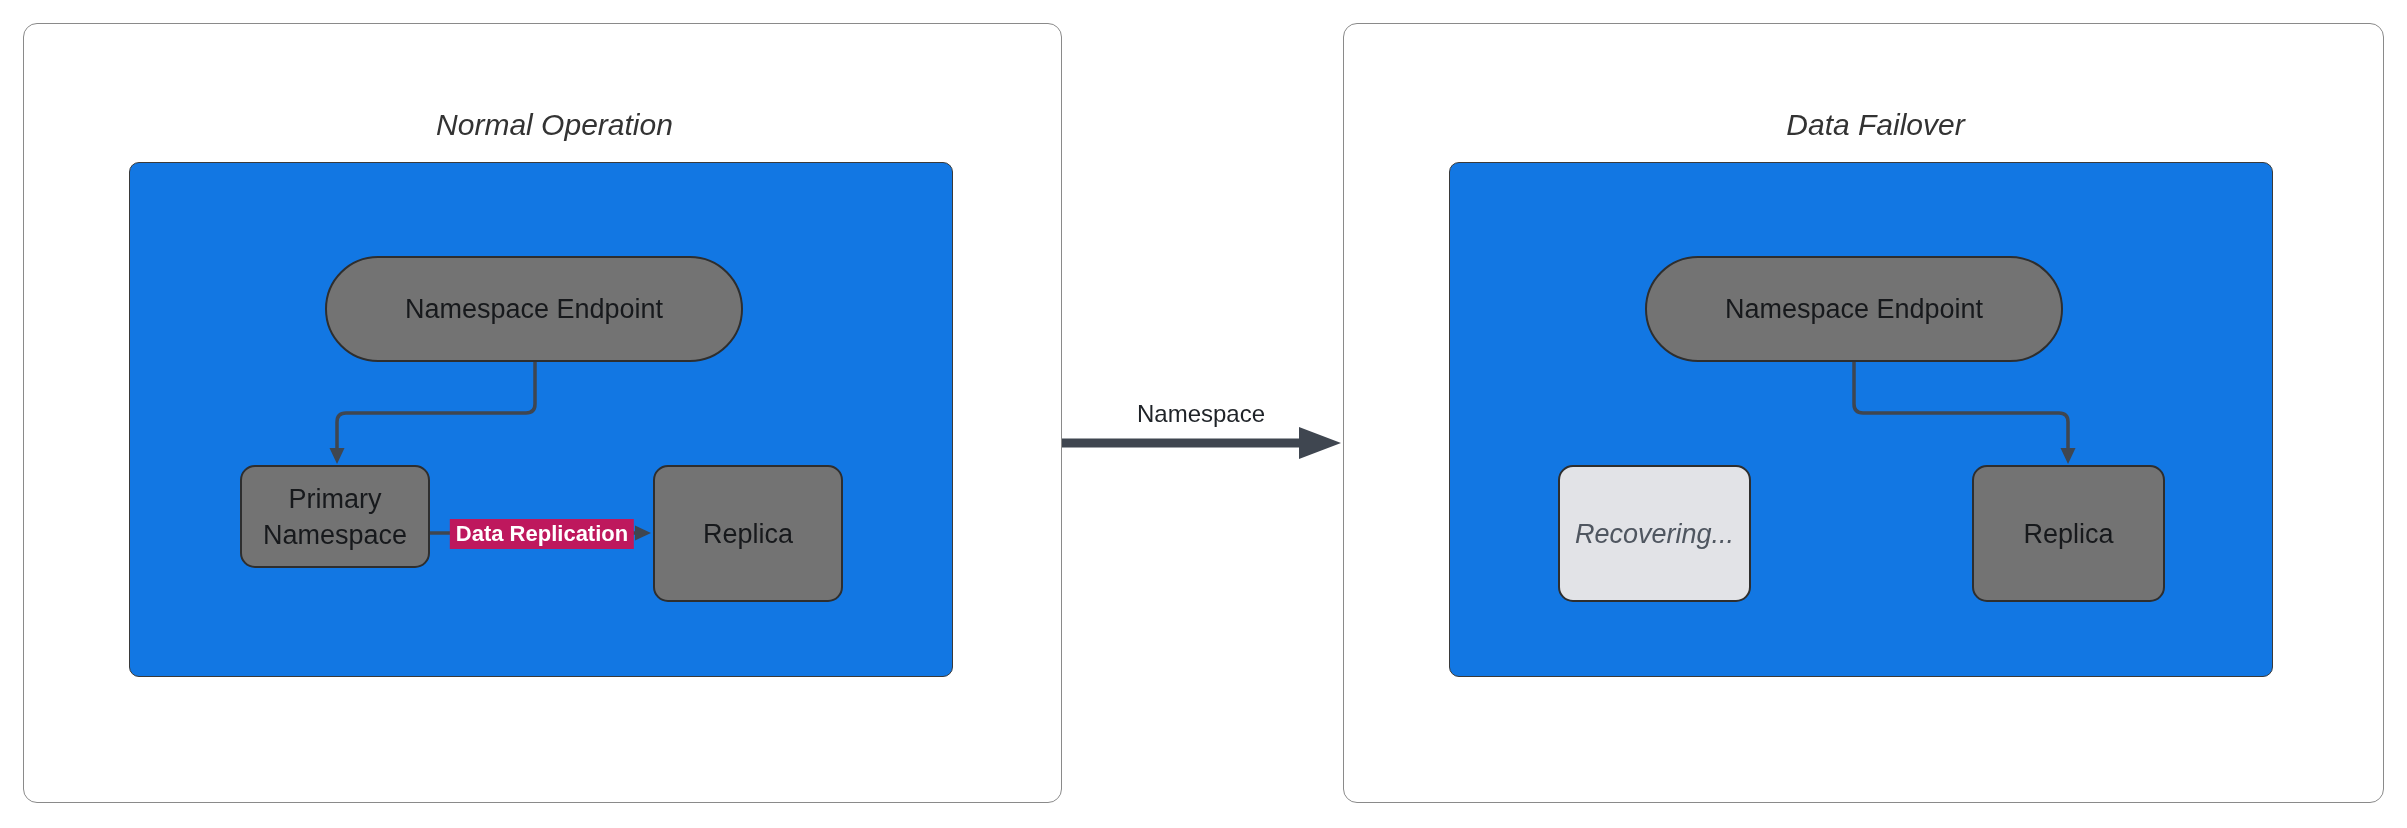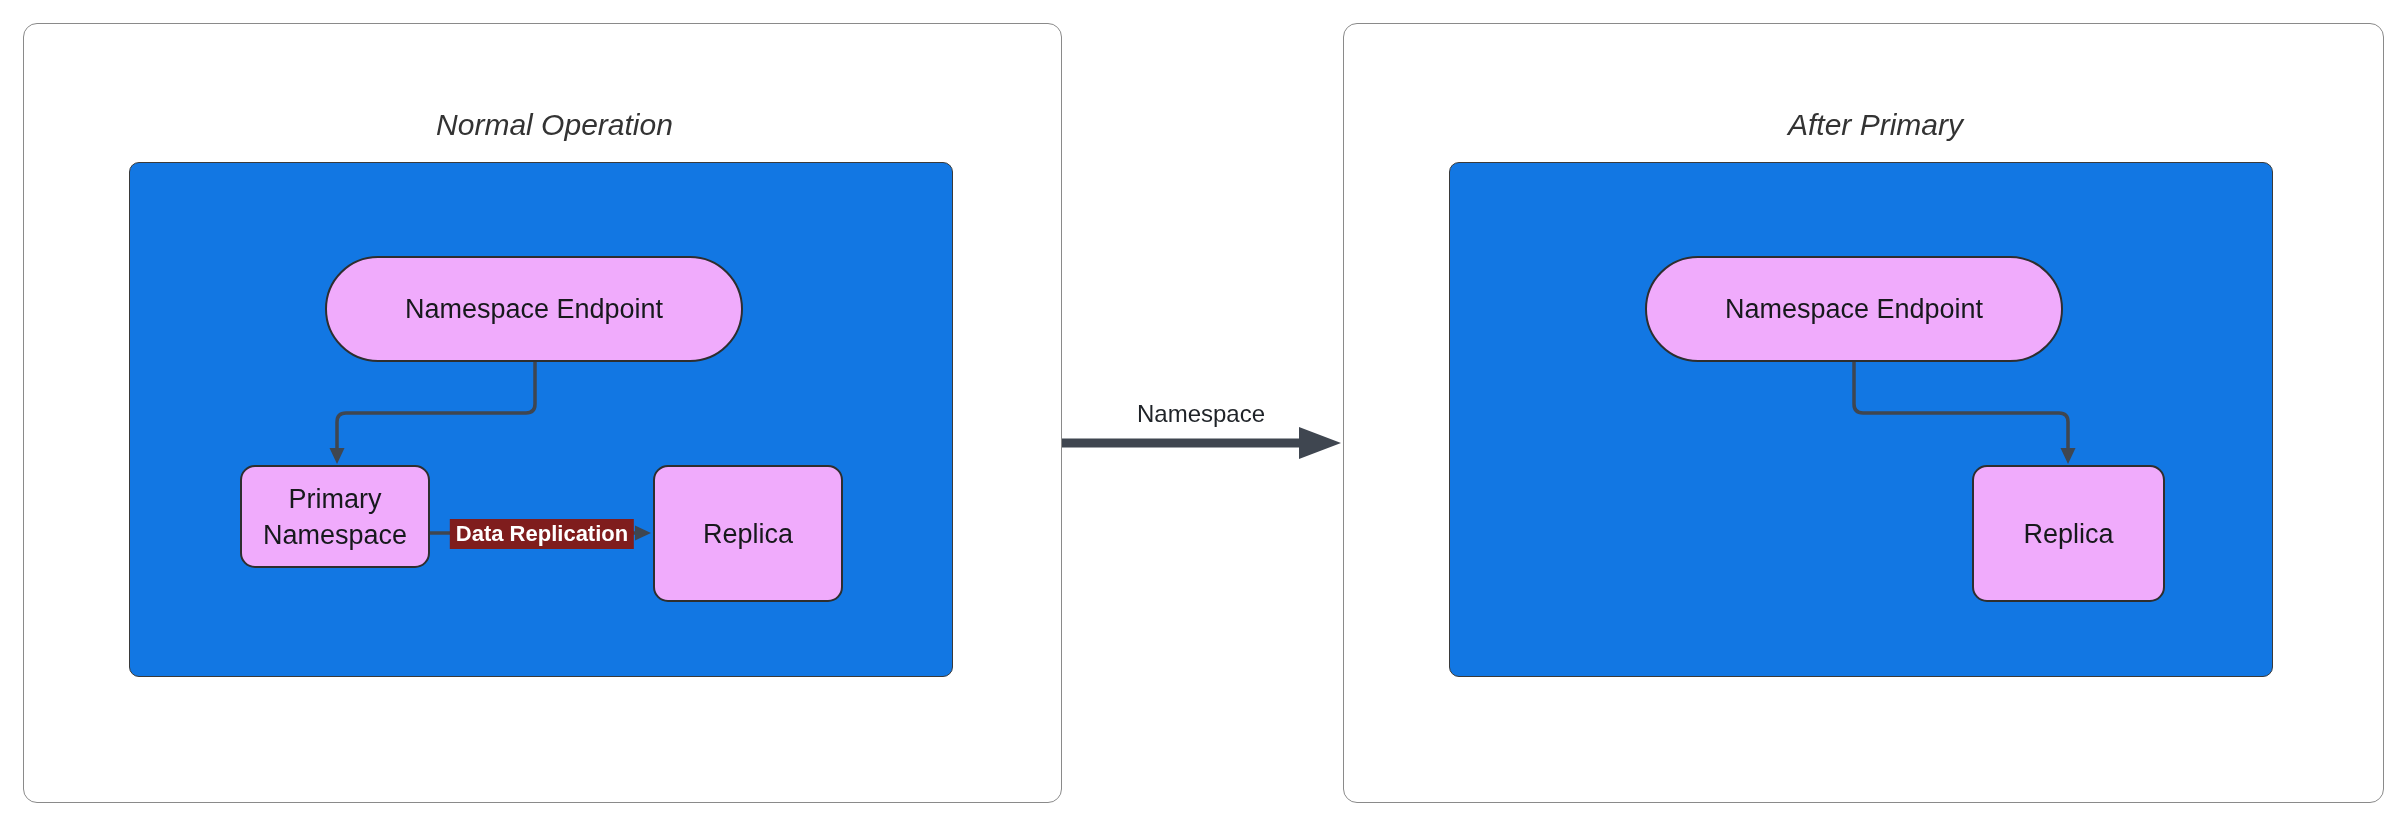--- a/index.html
+++ b/index.html
@@ -44,21 +44,21 @@
   .container-right { left: 1449px; top: 162px; width: 824px; height: 515px; }
   .edges-svg {
     position: absolute;
     left: 0; top: 0;
     width: 2407px; height: 828px;
     z-index: 2;
     pointer-events: none;
   }
   .node {
     position: absolute;
-    background: #f0abfc;
+    background: #737373;
     border: 2px solid #2e2e2e;
     box-sizing: border-box;
     display: flex;
     align-items: center;
     justify-content: center;
     text-align: center;
     font-size: 27px;
     line-height: 36px;
     color: #17191c;
     z-index: 3;
@@ -71,21 +71,21 @@
   .node-replica-left   { left: 653px;  top: 465px; width: 190px; height: 137px; }
   .node-recovering     { left: 1558px; top: 465px; width: 193px; height: 137px;
                          background: #e2e3e7; color: #4f5660; font-style: italic; }
   .node-replica-right  { left: 1972px; top: 465px; width: 193px; height: 137px; }
   .edge-label {
     position: absolute;
     z-index: 4;
     font-weight: bold;
     font-size: 22px;
     color: #ffffff;
-    background: #7f1d1d;
+    background: #be185d;
     padding: 2px 6px;
     white-space: nowrap;
     transform: translate(-50%, -50%);
   }
   .replication-label { left: 542px; top: 534px; }
   .failover-label {
     position: absolute;
     z-index: 4;
     left: 1201px;
     top: 414px;
@@ -99,21 +99,21 @@
 </head>
 <body>
 
 <div class="canvas">
 
   <div class="panel panel-left">
     <div class="panel-title">Normal Operation</div>
   </div>
 
   <div class="panel panel-right">
-    <div class="panel-title">After Primary</div>
+    <div class="panel-title">Data Failover</div>
   </div>
 
   <div class="container-box container-left"></div>
   <div class="container-box container-right"></div>
 
   <svg class="edges-svg" viewBox="0 0 2407 828" xmlns="http://www.w3.org/2000/svg">
 
     <g>
       <path d="M535 362 L535 404 Q535 413 526 413 L346 413 Q337 413 337 422 L337 449" fill="none" stroke="#3f4650" stroke-width="3.5"></path>
       <path d="M337 464 L329.5 448 L344.5 448 Z" fill="#3f4650"></path>
@@ -141,20 +141,23 @@
   <div class="node rect node-primary">
     <span>Primary Namespace</span>
   </div>
   <div class="node rect node-replica-left">
     <span>Replica</span>
   </div>
 
   <div class="node stadium node-endpoint-right">
     <span>Namespace Endpoint</span>
   </div>
+  <div class="node rect node-recovering">
+    <span>Recovering...</span>
+  </div>
   <div class="node rect node-replica-right">
     <span>Replica</span>
   </div>
 
   <div class="edge-label replication-label">Data Replication</div>
   <div class="failover-label">Namespace</div>
 
 </div>
 
 </body></html>

